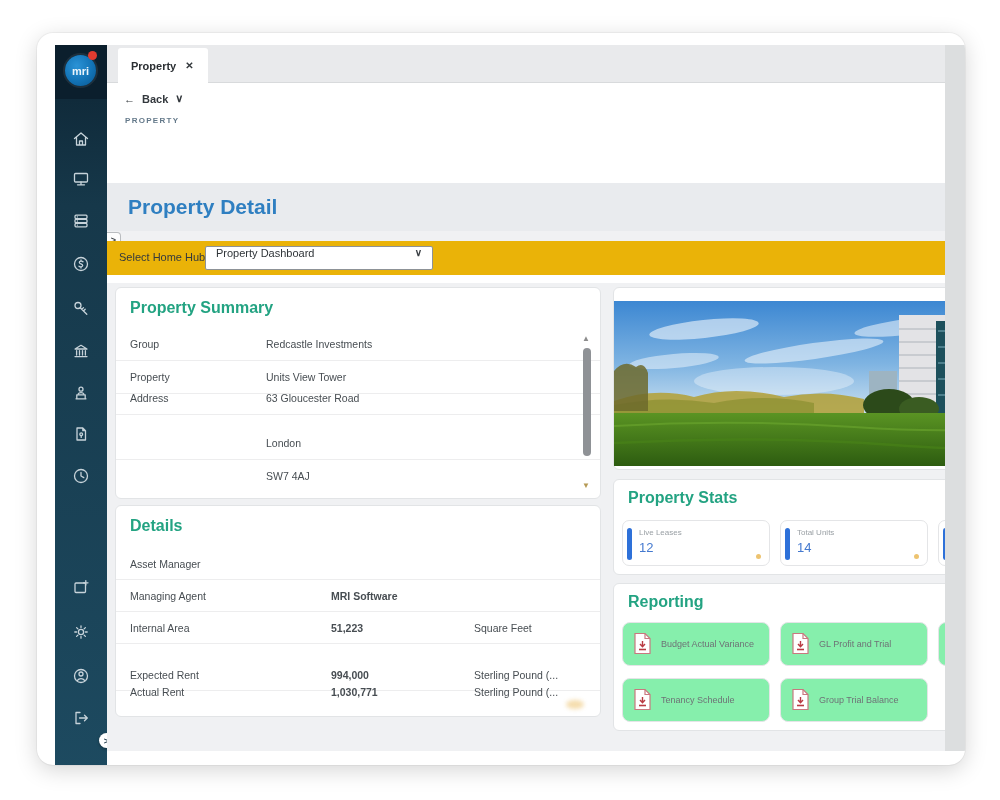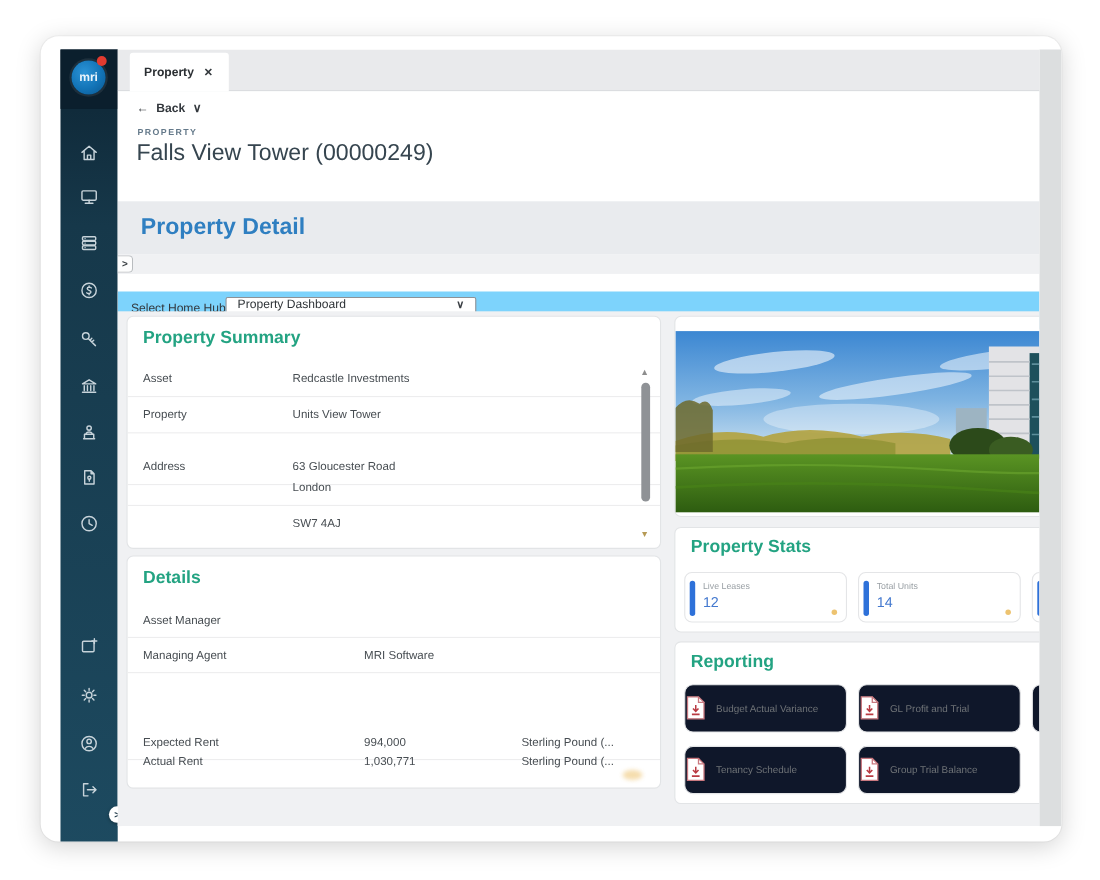--- a/index.html
+++ b/index.html
@@ -31,38 +31,38 @@
   .back-row { position:absolute; left:17px; top:9px; display:flex; align-items:center; gap:7px;
               font-size:11px; font-weight:bold; color:#33383d; cursor:pointer; }
   .crumb { position:absolute; left:18px; top:33px; font-size:8px; letter-spacing:1.3px; color:#64798a; font-weight:bold; }
   .page-title { position:absolute; left:17px; top:44px; font-size:21px; color:#36454f; }
   .pd-band { position:absolute; left:0; top:138px; width:838px; height:48px; background:#e9ebee;
              display:flex; align-items:center; padding-left:21px; font-size:21px; font-weight:bold; color:#2f7fc1; }
   .sub-band { position:absolute; left:0; top:186px; width:838px; height:18px; background:#f0f1f3; }
   .collapse-handle { position:absolute; left:0; top:187px; width:14px; height:16px; background:#fdfdfd;
                      border:1px solid #b9bcbf; border-left:none; border-radius:0 4px 4px 0;
                      font-size:9px; font-weight:bold; color:#3c4246; display:flex; align-items:center; justify-content:center; }
-  .hub-row { position:absolute; left:0; top:220px; width:838px; height:34px; background:#7dd3fc; }
+  .hub-row { position:absolute; left:0; top:196px; width:838px; height:34px; background:#eab308; }
   .hub-label { position:absolute; left:12px; top:10px; font-size:11px; color:#33393e; }
   .hub-select { position:absolute; left:98px; top:5px; width:228px; height:24px; background:#fff; border:1px solid #8d9297;
                 border-radius:2px; font-size:11px; color:#2f3438; display:flex; align-items:flex-start; padding:0 10px; cursor:pointer; }
   .hub-select .sel-chev { margin-left:auto; font-size:10px; font-weight:bold; color:#3a3f44; }
   .content { position:absolute; left:0; top:238px; width:838px; height:468px; background:#f0f1f3; overflow:hidden; }
   .card { position:absolute; background:#fff; border:1px solid #e2e4e6; border-radius:6px; }
   .sec-title { font-size:16px; font-weight:bold; color:#23a382; }
   
   .summary-card { left:8px; top:4px; width:486px; height:212px; }
   .details-card { left:8px; top:222px; width:486px; height:212px; }
   .card-head { position:absolute; left:14px; top:11px; }
   .trow { position:absolute; left:0; width:100%; height:33px; border-bottom:1px solid #ededee;
           font-size:10.5px; color:#474d52; }
   .trow .c1 { position:absolute; left:14px; top:10px; }
   .trow .c2 { position:absolute; left:150px; top:10px; }
   .drow { height:32px; }
-  .drow .c2 { left:215px; }
+  .drow .c2 { left:215px;font-weight:bold; }
   .drow .c3 { position:absolute; left:358px; top:10px; }
   .vscroll { position:absolute; right:7px; top:46px; width:12px; height:156px; }
   .vs-up { position:absolute; top:0; left:1px; font-size:8px; color:#8d8d8d; }
   .vs-dn { position:absolute; bottom:0; left:1px; font-size:8px; color:#b69a55; }
   .vs-thumb { position:absolute; top:14px; left:2px; width:8px; height:108px; background:#8f9296; border-radius:4px; }
   .glow { position:absolute; right:16px; bottom:7px; width:18px; height:9px; border-radius:50%;
           background:#e9b44c; opacity:.45; filter:blur(2px); }
   
   .image-card { left:506px; top:4px; width:470px; height:183px; }
   .bldg { position:absolute; left:0; top:13px; width:437px; height:165px; }
@@ -71,22 +71,22 @@
   .stat-row { position:absolute; left:8px; top:40px; display:flex; gap:10px; }
   .stat { position:relative; width:148px; height:46px; background:#fff; border:1px solid #e4e5e7; border-radius:7px; }
   .stat-bar { position:absolute; left:4px; top:7px; width:5px; height:32px; background:#2e71d9; border-radius:3px; }
   .stat-label { position:absolute; left:16px; top:7px; font-size:8px; color:#9aa0a5; }
   .stat-value { position:absolute; left:16px; top:19px; font-size:13px; color:#4479cf; }
   .stat-dot { position:absolute; right:8px; bottom:6px; width:5px; height:5px; border-radius:50%; background:#e9b44c; opacity:.8; }
   
   .report-card { left:506px; top:300px; width:470px; height:148px; }
   .rep-row1 { position:absolute; left:8px; top:38px; display:flex; gap:10px; }
   .rep-row2 { position:absolute; left:8px; top:94px; display:flex; gap:10px; }
-  .rep-btn { position:relative; width:148px; height:44px; background:#0f172a; border:1px solid #e4e5e7; border-radius:8px;
-             display:flex; align-items:center; gap:9px; cursor:pointer; }
+  .rep-btn { position:relative; width:148px; height:44px; background:#86efac; border:1px solid #e4e5e7; border-radius:8px;
+             display:flex; align-items:center; gap:9px; padding-left:10px; cursor:pointer; }
   .rep-btn span { font-size:9px; color:#6e7276; }
   .pdf-ic svg { width:19px; height:23px; }
 </style>
 </head>
 <body>
 
 <div class="window">
 
   <div class="sidebar">
     <div class="logo-wrap">
@@ -174,21 +174,20 @@
       </div>
     </div>
 
     <div class="hdr">
       <div class="back-row">
         <span>←</span>
         <span>Back</span>
         <span>∨</span>
       </div>
       <div class="crumb">PROPERTY</div>
-      <div class="page-title">Falls View Tower (00000249)</div>
     </div>
 
     <div class="pd-band">
       <span>Property Detail</span>
     </div>
 
     <div class="sub-band"></div>
     <div class="collapse-handle">&gt;</div>
 
     <div class="hub-row">
@@ -197,28 +196,28 @@
         <span>Property Dashboard</span>
         <span class="sel-chev">∨</span>
       </div>
     </div>
 
     <div class="content">
 
       <div class="card summary-card">
         <div class="card-head sec-title">Property Summary</div>
         <div class="trow" style="top:40px">
-          <span class="c1">Asset</span>
+          <span class="c1">Group</span>
           <span class="c2">Redcastle Investments</span>
           </div>
         <div class="trow" style="top:73px">
           <span class="c1">Property</span>
           <span class="c2">Units View Tower</span>
           </div>
-        <div class="trow" style="top:120px">
+        <div class="trow" style="top:94px">
           <span class="c1">Address</span>
           <span class="c2">63 Gloucester Road</span>
           </div>
         <div class="trow" style="top:139px">
           <span class="c1"></span>
           <span class="c2">London</span>
           </div>
         <div class="trow" style="top:172px; border-bottom:none">
           <span class="c1"></span>
           <span class="c2">SW7 4AJ</span>
@@ -234,20 +233,25 @@
         <div class="card-head sec-title">Details</div>
         <div class="trow drow" style="top:42px">
           <span class="c1">Asset Manager</span>
           <span class="c2"></span>
           <span class="c3"></span>
           </div>
         <div class="trow drow" style="top:74px">
           <span class="c1">Managing Agent</span>
           <span class="c2">MRI Software</span>
           <span class="c3"></span>
+          </div>
+        <div class="trow drow" style="top:106px">
+          <span class="c1">Internal Area</span>
+          <span class="c2">51,223</span>
+          <span class="c3">Square Feet</span>
           </div>
         <div class="trow drow" style="top:153px">
           <span class="c1">Expected Rent</span>
           <span class="c2">994,000</span>
           <span class="c3">Sterling Pound (...</span>
           </div>
         <div class="trow drow" style="top:170px; border-bottom:none">
           <span class="c1">Actual Rent</span>
           <span class="c2">1,030,771</span>
           <span class="c3">Sterling Pound (...</span>

